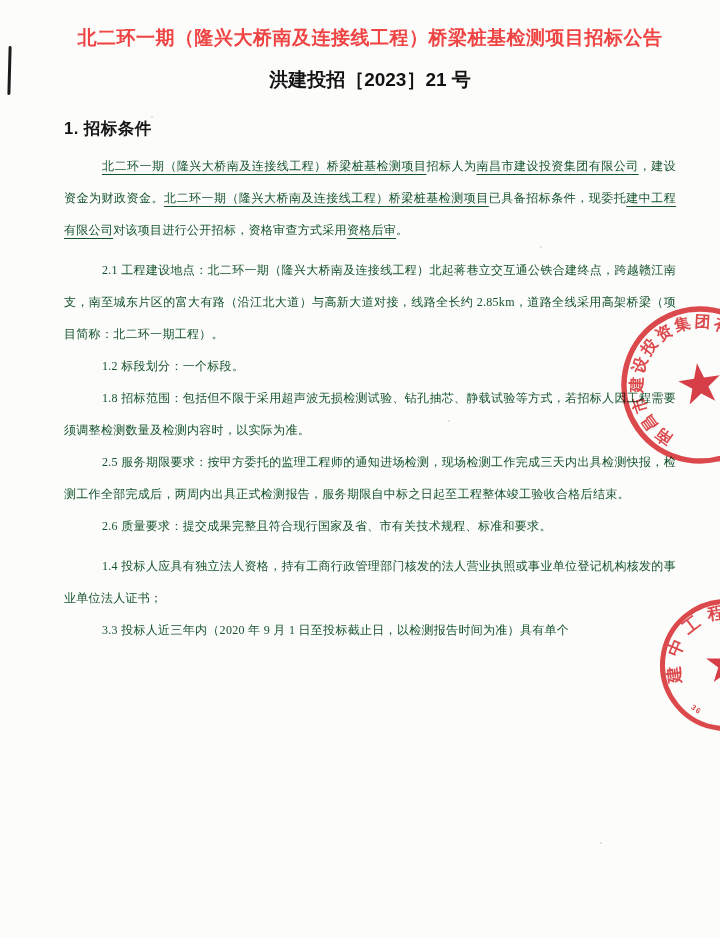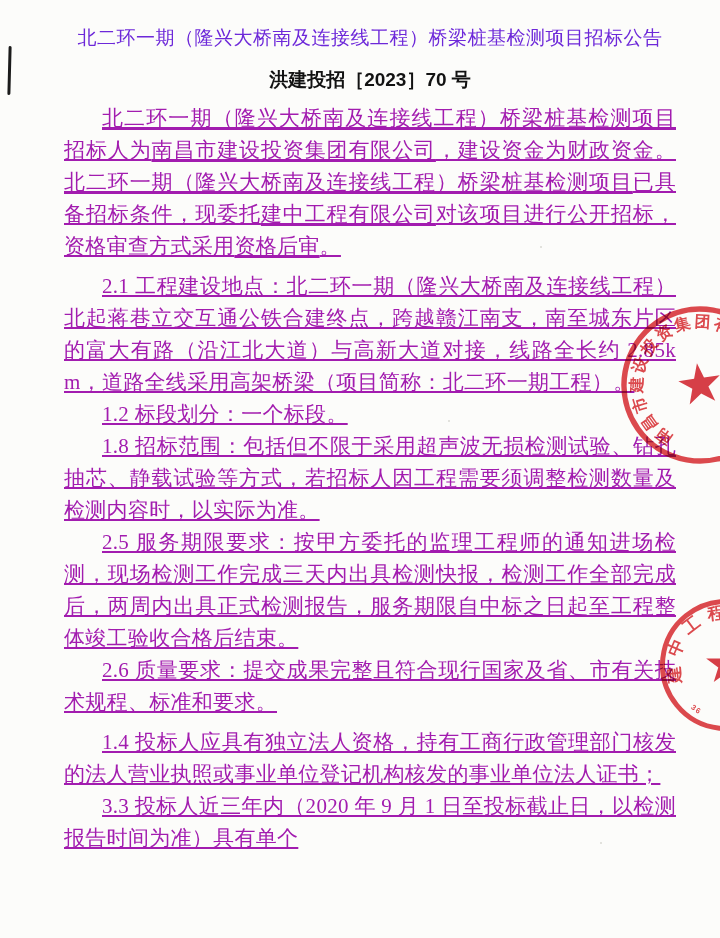--- a/index.html
+++ b/index.html
@@ -7,59 +7,60 @@
     position:relative;width:720px;height:938px;background:#fcfcfa;overflow:hidden;
     font-family:"Liberation Serif","DejaVu Serif",serif;color:#1e1e1e;
   }
   .staple-mark{
     position:absolute;left:8px;top:46px;width:3px;height:49px;
     background:#1b1b1b;border-radius:2px;transform:rotate(1.5deg);
   }
   .doc-title{
     margin:24px 44px 4px 64px;text-align:center;
     font-family:"Liberation Sans","DejaVu Sans",sans-serif;
-    font-size:19px;font-weight:400;line-height:28px;color:#6d28d9;letter-spacing:.5px;
+    font-size:19px;font-weight:700;line-height:28px;color:#ef4444;letter-spacing:.5px;
   }
   .doc-number{
     margin:14px 44px 0 64px;text-align:center;
     font-family:"Liberation Sans","DejaVu Sans",sans-serif;
     font-size:19px;font-weight:700;line-height:28px;color:#121212;
   }
   .doc-body{position:relative;margin:0 44px 0 64px;width:612px;}
   .sec-heading{
     font-family:"Liberation Sans","DejaVu Sans",sans-serif;font-weight:700;
     font-size:16.5px;line-height:28px;margin:12px 0 0;color:#151515;letter-spacing:.5px;
   }
   .section:first-child .sec-heading{margin-top:20px;}
   .para{
-    margin:8px 0 0;font-size:21px;line-height:32px;color:#a21caf;
-    text-align:justify;text-indent:38px;word-break:break-all;letter-spacing:.3px;text-decoration:underline;
+    margin:8px 0 0;font-size:12px;line-height:32px;color:#14532d;
+    text-align:justify;text-indent:38px;word-break:break-all;letter-spacing:.3px;
   }
   .para + .para{margin-top:0;}
   .u{text-decoration:underline;text-underline-offset:4px;text-decoration-thickness:1px;}
   .stamp{position:absolute;mix-blend-mode:multiply;opacity:.92;}
   .speck{position:absolute;border-radius:50%;background:#bdbdb5;opacity:.55;}
 </style>
 </head>
 <body>
 
 <div class="page">
 
   <div class="staple-mark"></div>
 
   <div class="speck" style="left:151px;top:116px;width:2px;height:2px;"></div>
   <div class="speck" style="left:540px;top:246px;width:2px;height:2px;"></div>
   <div class="speck" style="left:448px;top:420px;width:2px;height:2px;"></div>
   <div class="speck" style="left:600px;top:842px;width:2px;height:2px;"></div>
 
   <h1 class="doc-title">北二环一期（隆兴大桥南及连接线工程）桥梁桩基检测项目招标公告</h1>
-  <div class="doc-number">洪建投招［2023］70 号</div>
+  <div class="doc-number">洪建投招［2023］21 号</div>
 
   <main class="doc-body" id="sections-root">
       <section class="section">
+        <h2 class="sec-heading">1. 招标条件</h2>
         <p class="para"><span class="u">北二环一期（隆兴大桥南及连接线工程）桥梁桩基检测项目</span><span class="">招标人为</span><span class="u">南昌市建设投资集团有限公司</span><span class="">，建设资金为财政资金。</span><span class="u">北二环一期（隆兴大桥南及连接线工程）桥梁桩基检测项目</span><span class="">已具备招标条件，现委托</span><span class="u">建中工程有限公司</span><span class="">对该项目进行公开招标，资格审查方式采用</span><span class="u">资格后审</span><span class="">。</span></p>
       </section>
       <section class="section">
         <p class="para"><span class="">2.1 工程建设地点：北二环一期（隆兴大桥南及连接线工程）北起蒋巷立交互通公铁合建终点，跨越赣江南支，南至城东片区的富大有路（沿江北大道）与高新大道对接，线路全长约 2.85km，道路全线采用高架桥梁（项目简称：北二环一期工程）。</span></p>
         <p class="para"><span class="">1.2 标段划分：一个标段。</span></p>
         <p class="para"><span class="">1.8 招标范围：包括但不限于采用超声波无损检测试验、钻孔抽芯、静载试验等方式，若招标人因工程需要须调整检测数量及检测内容时，以实际为准。</span></p>
         <p class="para"><span class="">2.5 服务期限要求：按甲方委托的监理工程师的通知进场检测，现场检测工作完成三天内出具检测快报，检测工作全部完成后，两周内出具正式检测报告，服务期限自中标之日起至工程整体竣工验收合格后结束。</span></p>
         <p class="para"><span class="">2.6 质量要求：提交成果完整且符合现行国家及省、市有关技术规程、标准和要求。</span></p>
       </section>
       <section class="section">

